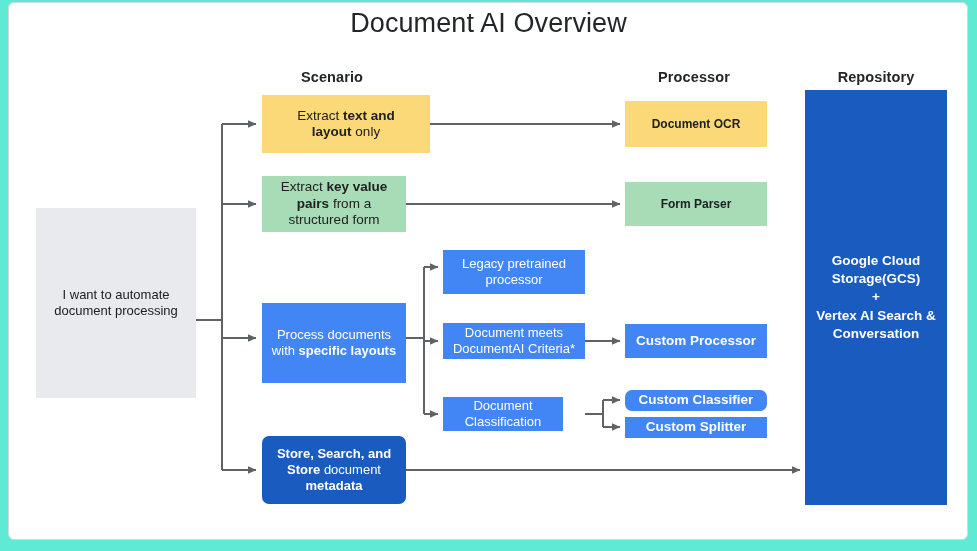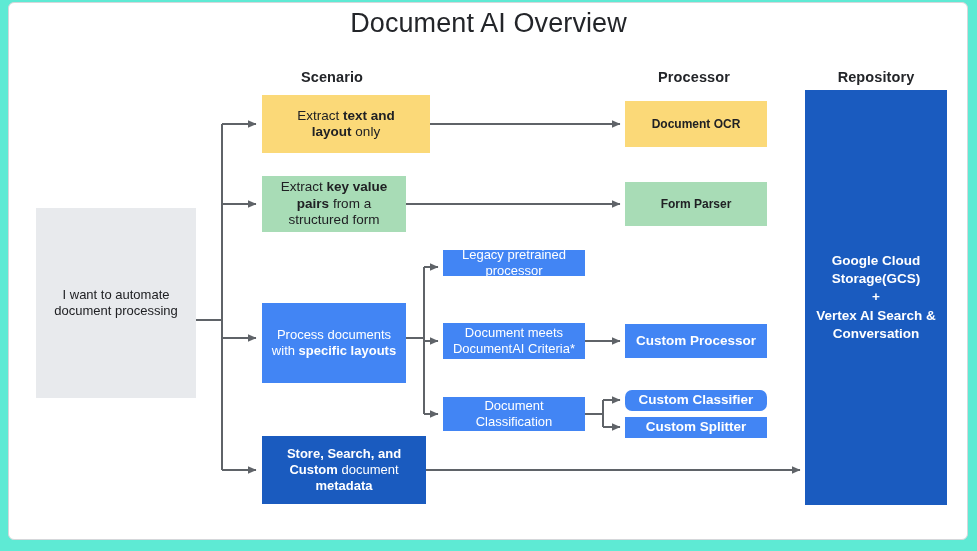--- a/index.html
+++ b/index.html
@@ -144,43 +144,43 @@
     </span>
   </div>
 
   <div class="node n-blue" style="left:262px; top:303px; width:144px; height:80px;">
     <span class="node-text">
       <span>Process documents</span><br>
       <span>with </span><span class="bold">specific layouts</span>
     </span>
   </div>
 
-  <div class="node n-dblue" style="left:262px; top:436px; width:164px; height:68px;">
+  <div class="node n-dblue" style="left:262px; top:436px; width:144px; height:68px;border-radius:7px;">
     <span class="node-text">
       <span class="bold">Store, Search, and</span><br>
-      <span class="bold">Custom</span><span> document</span><br>
+      <span class="bold">Store</span><span> document</span><br>
       <span class="bold">metadata</span>
     </span>
   </div>
 
-  <div class="node n-blue" style="left:443px; top:250px; width:142px; height:26px;">
+  <div class="node n-blue" style="left:443px; top:250px; width:142px; height:44px;">
     <span class="node-text">
       <span>Legacy pretrained</span><br>
       <span>processor</span>
     </span>
   </div>
 
   <div class="node n-blue" style="left:443px; top:323px; width:142px; height:36px;">
     <span class="node-text">
       <span>Document meets</span><br>
       <span>DocumentAI Criteria*</span>
     </span>
   </div>
 
-  <div class="node n-blue" style="left:443px; top:397px; width:142px; height:34px;">
+  <div class="node n-blue" style="left:443px; top:397px; width:120px; height:34px;">
     <span class="node-text">Document Classification</span>
   </div>
 
   <div class="node n-yellow strong" style="left:625px; top:101px; width:142px; height:46px;">
     <span class="node-text">Document OCR</span>
   </div>
 
   <div class="node n-green strong" style="left:625px; top:182px; width:142px; height:44px;">
     <span class="node-text">Form Parser</span>
   </div>

